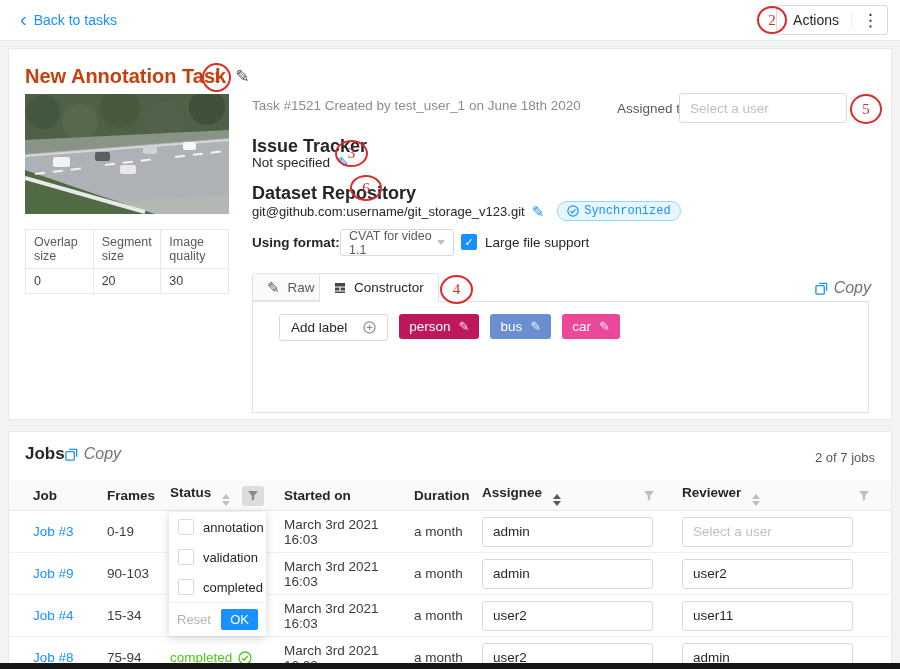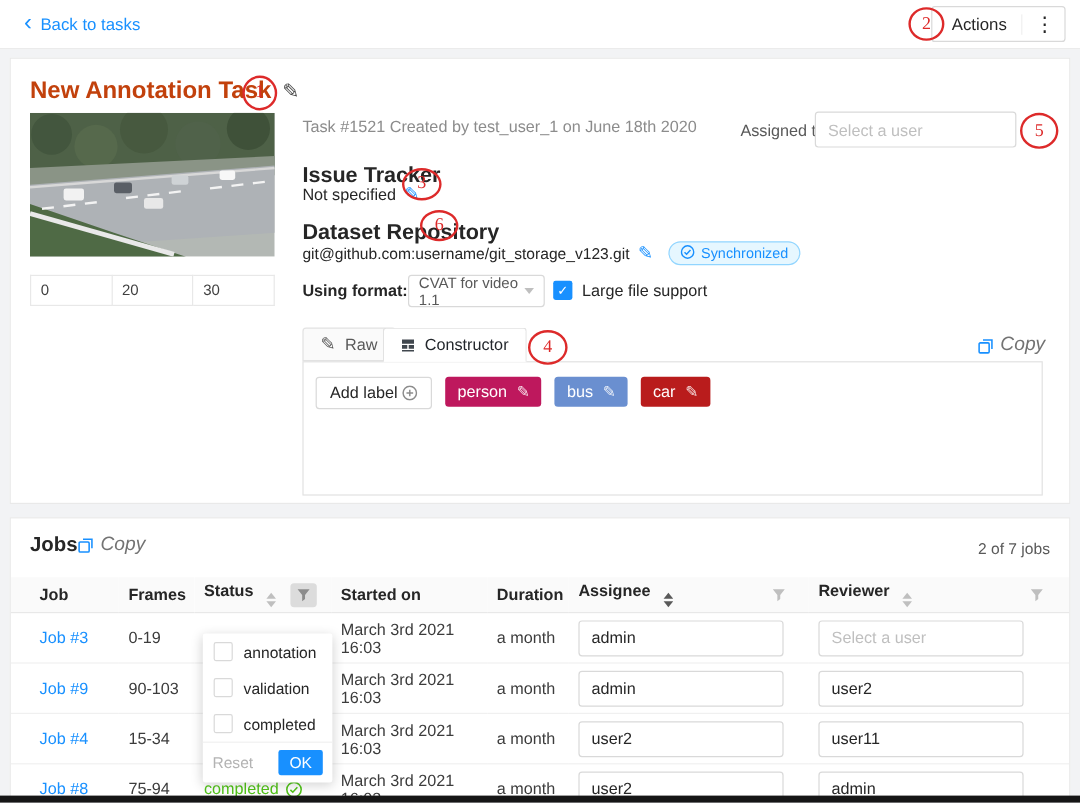--- a/index.html
+++ b/index.html
@@ -28,33 +28,33 @@
   .params td{color:#3f3f3f;}
   .meta{position:absolute;left:243px;top:49px;color:#8c8c8c;font-size:13.5px;}
   .assigned-label{position:absolute;left:608px;top:52px;color:#595959;font-size:13.5px;}
   .assigned-input{position:absolute;left:670px;top:44px;width:168px;height:30px;border:1px solid #d9d9d9;border-radius:3px;padding:0 10px;font-size:13.5px;color:#262626;box-sizing:border-box;font-family:inherit;}
   input::placeholder{color:#bfbfbf;}
   .sec-label{position:absolute;left:243px;font-weight:700;font-size:18px;color:#262626;}
   .issue-label{top:87px;}
   .issue-value{position:absolute;left:243px;top:106px;display:flex;align-items:center;gap:7px;font-size:13.5px;}
   .repo-label{top:134px;}
   .repo-row{position:absolute;left:243px;top:152px;display:flex;align-items:center;gap:7px;font-size:13px;}
-  .sync-badge{display:inline-flex;align-items:flex-start;gap:5px;border:1px solid #91d5ff;background:#e6f7ff;color:#1890ff;font-size:12px;border-radius:11px;padding:2px 9px;margin-left:6px;}
+  .sync-badge{display:inline-flex;align-items:center;gap:5px;border:1px solid #91d5ff;background:#e6f7ff;color:#1890ff;font-size:12px;border-radius:11px;padding:2px 9px;margin-left:6px;font-family:Liberation Mono, monospace;}
   .format-label{position:absolute;left:243px;top:186px;font-weight:700;font-size:13.5px;}
   .format-select{position:absolute;left:331px;top:180px;width:114px;height:27px;border:1px solid #d9d9d9;border-radius:3px;display:flex;align-items:center;justify-content:space-between;padding:0 8px;font-size:12.5px;color:#595959;box-sizing:border-box;cursor:pointer;background:#fff;}
   .sel-caret{width:0;height:0;border-left:4px solid transparent;border-right:4px solid transparent;border-top:5px solid #bfbfbf;}
   .checkbox{position:absolute;left:452px;top:185px;width:16px;height:16px;background:#1890ff;border-radius:2px;color:#fff;font-size:11px;display:flex;align-items:center;justify-content:center;cursor:pointer;}
   .check-label{position:absolute;left:476px;top:186px;font-size:13.5px;}
   .tab{position:absolute;top:224px;height:28px;display:flex;align-items:center;gap:8px;padding:0 14px;border:1px solid #e2e2e2;background:#fafafa;color:#595959;font-size:13.5px;border-radius:3px 3px 0 0;cursor:pointer;box-sizing:border-box;}
   .tab-raw{left:243px;}
   .tab-constructor{left:310px;background:#fff;color:#23272c;border-bottom-color:#fff;z-index:2;height:29px;}
   .labels-box{position:absolute;left:243px;top:252px;width:617px;height:112px;border:1px solid #e2e2e2;display:flex;align-items:flex-start;gap:11px;padding:12px 10px;box-sizing:border-box;}
   .copy-link{display:inline-flex;align-items:center;gap:6px;color:#737373;font-size:16px;cursor:pointer;text-decoration:none;font-style:italic;}
   .labels-copy{position:absolute;right:20px;top:230px;}
-  .add-label{display:inline-flex;align-items:center;gap:4px;border:1px solid #d9d9d9;background:#fff;border-radius:3px;padding:5px 11px;font-size:13.5px;color:#262626;cursor:pointer;font-family:inherit;}
+  .add-label{display:inline-flex;align-items:center;gap:16px;border:1px solid #d9d9d9;background:#fff;border-radius:3px;padding:5px 11px;font-size:13.5px;color:#262626;cursor:pointer;font-family:inherit;margin-left:16px;}
   .chip{display:inline-flex;align-items:center;gap:8px;color:#fff;border-radius:3px;padding:5px 10px;font-size:13.5px;cursor:pointer;}
   .chip-pencil{color:rgba(255,255,255,.88);font-size:13px;cursor:pointer;}
   
   .jobs-head{position:absolute;left:16px;top:12px;display:flex;align-items:center;}
   .jobs-head h2{margin:0;font-size:17px;font-weight:700;color:#262626;}
   .jobs-count{position:absolute;right:16px;top:18px;font-size:13px;color:#595959;}
   .jobs-table{position:absolute;left:0;top:49px;width:882px;border-collapse:collapse;table-layout:fixed;}
   .jobs-table th{background:#fafafa;border-bottom:1px solid #e8e8e8;height:29px;font-size:13.5px;font-weight:600;color:#262626;text-align:left;padding:0 0 0 8px;position:relative;}
   .jobs-table td{height:41px;border-bottom:1px solid #f0f0f0;font-size:13.5px;color:#3c3c3c;padding:0 0 0 8px;}
   .col-first{padding-left:24px !important;}
@@ -63,21 +63,21 @@
   .sorter.dark{color:#595959;}
   .c-up{width:0;height:0;border-left:4px solid transparent;border-right:4px solid transparent;border-bottom:5px solid currentColor;margin-bottom:2px;}
   .c-down{width:0;height:0;border-left:4px solid transparent;border-right:4px solid transparent;border-top:5px solid currentColor;}
   .fw{position:absolute;top:50%;transform:translateY(-50%);display:flex;padding:4px 5px;border-radius:3px;cursor:pointer;}
   .fw-status{right:12px;background:#dcdcdc;}
   .fw-assignee{right:14px;}
   .fw-reviewer{right:16px;}
   .cell-input{width:171px;height:30px;border:1px solid #d9d9d9;border-radius:3px;padding:0 10px;font-size:13.5px;color:#262626;box-sizing:border-box;font-family:inherit;}
   .status-completed{color:#52c41a;display:inline-flex;align-items:center;gap:6px;}
   
-  .filter-dropdown{position:absolute;left:160px;top:80px;width:108px;background:#fff;box-shadow:0 2px 10px rgba(0,0,0,.18);border-radius:2px;z-index:20;font-size:13px;margin-top:16px;}
+  .filter-dropdown{position:absolute;left:160px;top:80px;width:97px;background:#fff;box-shadow:0 2px 10px rgba(0,0,0,.18);border-radius:2px;z-index:20;font-size:13px;}
   .fd-item{display:flex;align-items:center;gap:9px;padding:7px 9px;cursor:pointer;}
   .fd-box{width:14px;height:14px;border:1px solid #d9d9d9;border-radius:2px;background:#fff;flex:none;}
   .fd-footer{display:flex;justify-content:space-between;align-items:center;border-top:1px solid #f0f0f0;padding:6px 8px;}
   .fd-reset{color:#b3b3b3;cursor:pointer;}
   .fd-ok{background:#1890ff;color:#fff;border:none;border-radius:2px;font-size:13px;padding:3px 9px;cursor:pointer;font-family:inherit;}
   
   .annot{position:absolute;z-index:50;border:2px solid #dd2a2a;border-radius:50%;color:#dd2a2a;display:flex;align-items:center;justify-content:center;font-size:15px;font-family:"Liberation Serif",serif;pointer-events:none;}
   .a1{left:202px;top:63px;width:25px;height:25px;}
   .a2{left:757px;top:6px;width:26px;height:24px;}
   .a3{left:335px;top:140px;width:29px;height:23px;}
@@ -126,20 +126,25 @@
         <rect x="28" y="63" width="17" height="10" rx="2" fill="#f2f2f2"></rect>
         <rect x="70" y="58" width="15" height="9" rx="2" fill="#5a5f66"></rect>
         <rect x="118" y="52" width="14" height="8" rx="2" fill="#cfd3d6"></rect>
         <rect x="158" y="48" width="13" height="8" rx="2" fill="#f7f7f7"></rect>
         <rect x="95" y="71" width="16" height="9" rx="2" fill="#e8e8e8"></rect>
       </svg>
     </div>
 
     <table class="params">
       <tbody>
+          <tr>
+        <th>Overlap size</th>
+        <th>Segment size</th>
+        <th>Image quality</th>
+      </tr>
       <tr>
         <td>0</td>
         <td>20</td>
         <td>30</td>
       </tr>
     </tbody>
       </table>
 
     <div class="meta">Task #1521 Created by test_user_1 on June 18th 2020</div>
 
@@ -203,21 +208,21 @@
         </svg>
       </button>
       <span class="chip" style="background: #be185d;">
         <span>person</span>
         <span class="chip-pencil">✎</span>
       </span>
       <span class="chip" style="background: rgb(106, 143, 208);">
         <span>bus</span>
         <span class="chip-pencil">✎</span>
       </span>
-      <span class="chip" style="background: #b91c1c;">
+      <span class="chip" style="background: #ec4899;">
         <span>car</span>
         <span class="chip-pencil">✎</span>
       </span>
     </div>
   </section>
 
   <section class="card jobs-card">
     <div class="jobs-head">
       <h2>Jobs</h2>
       <a class="copy-link">

